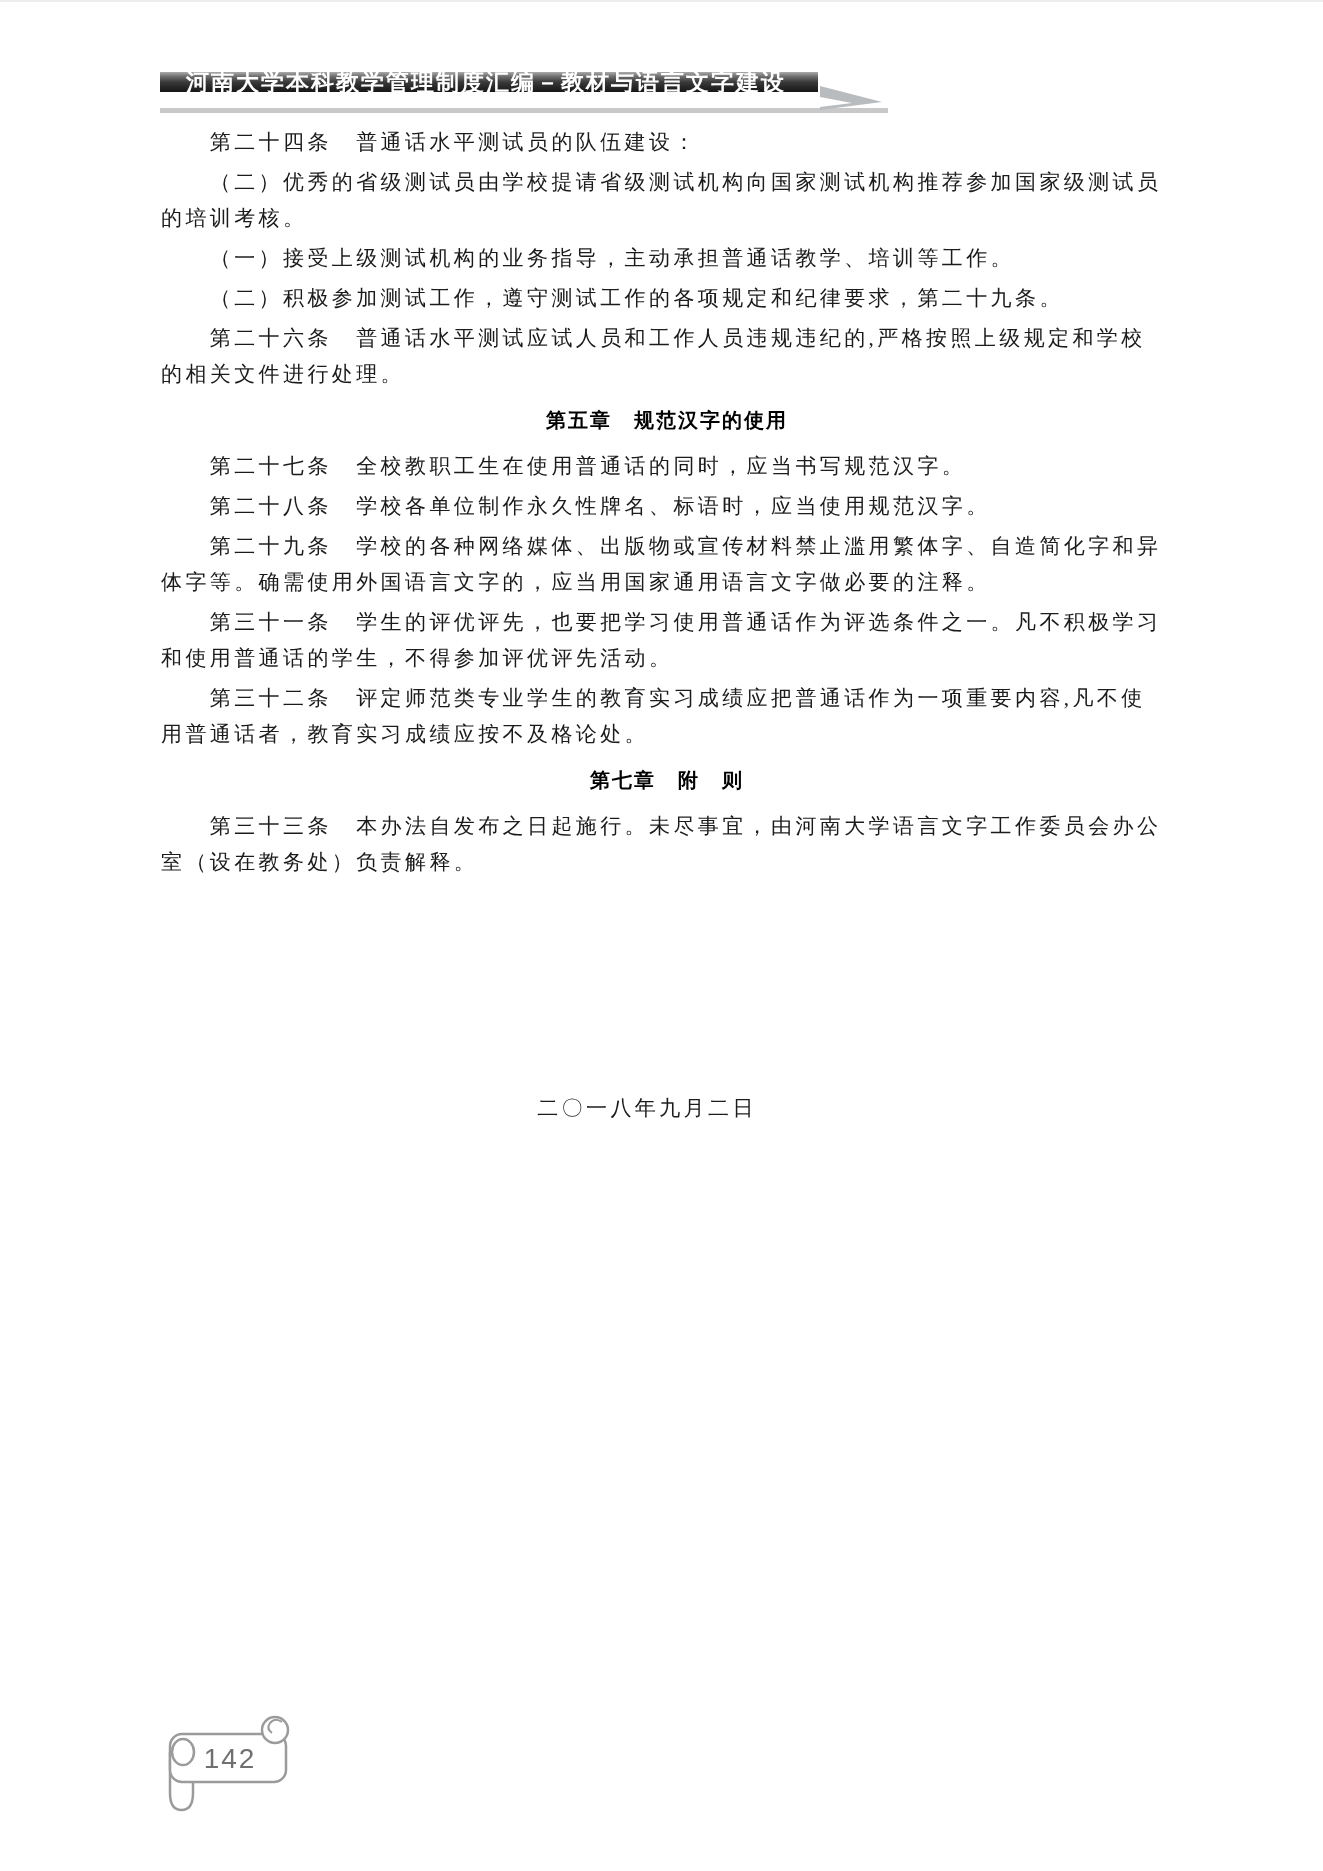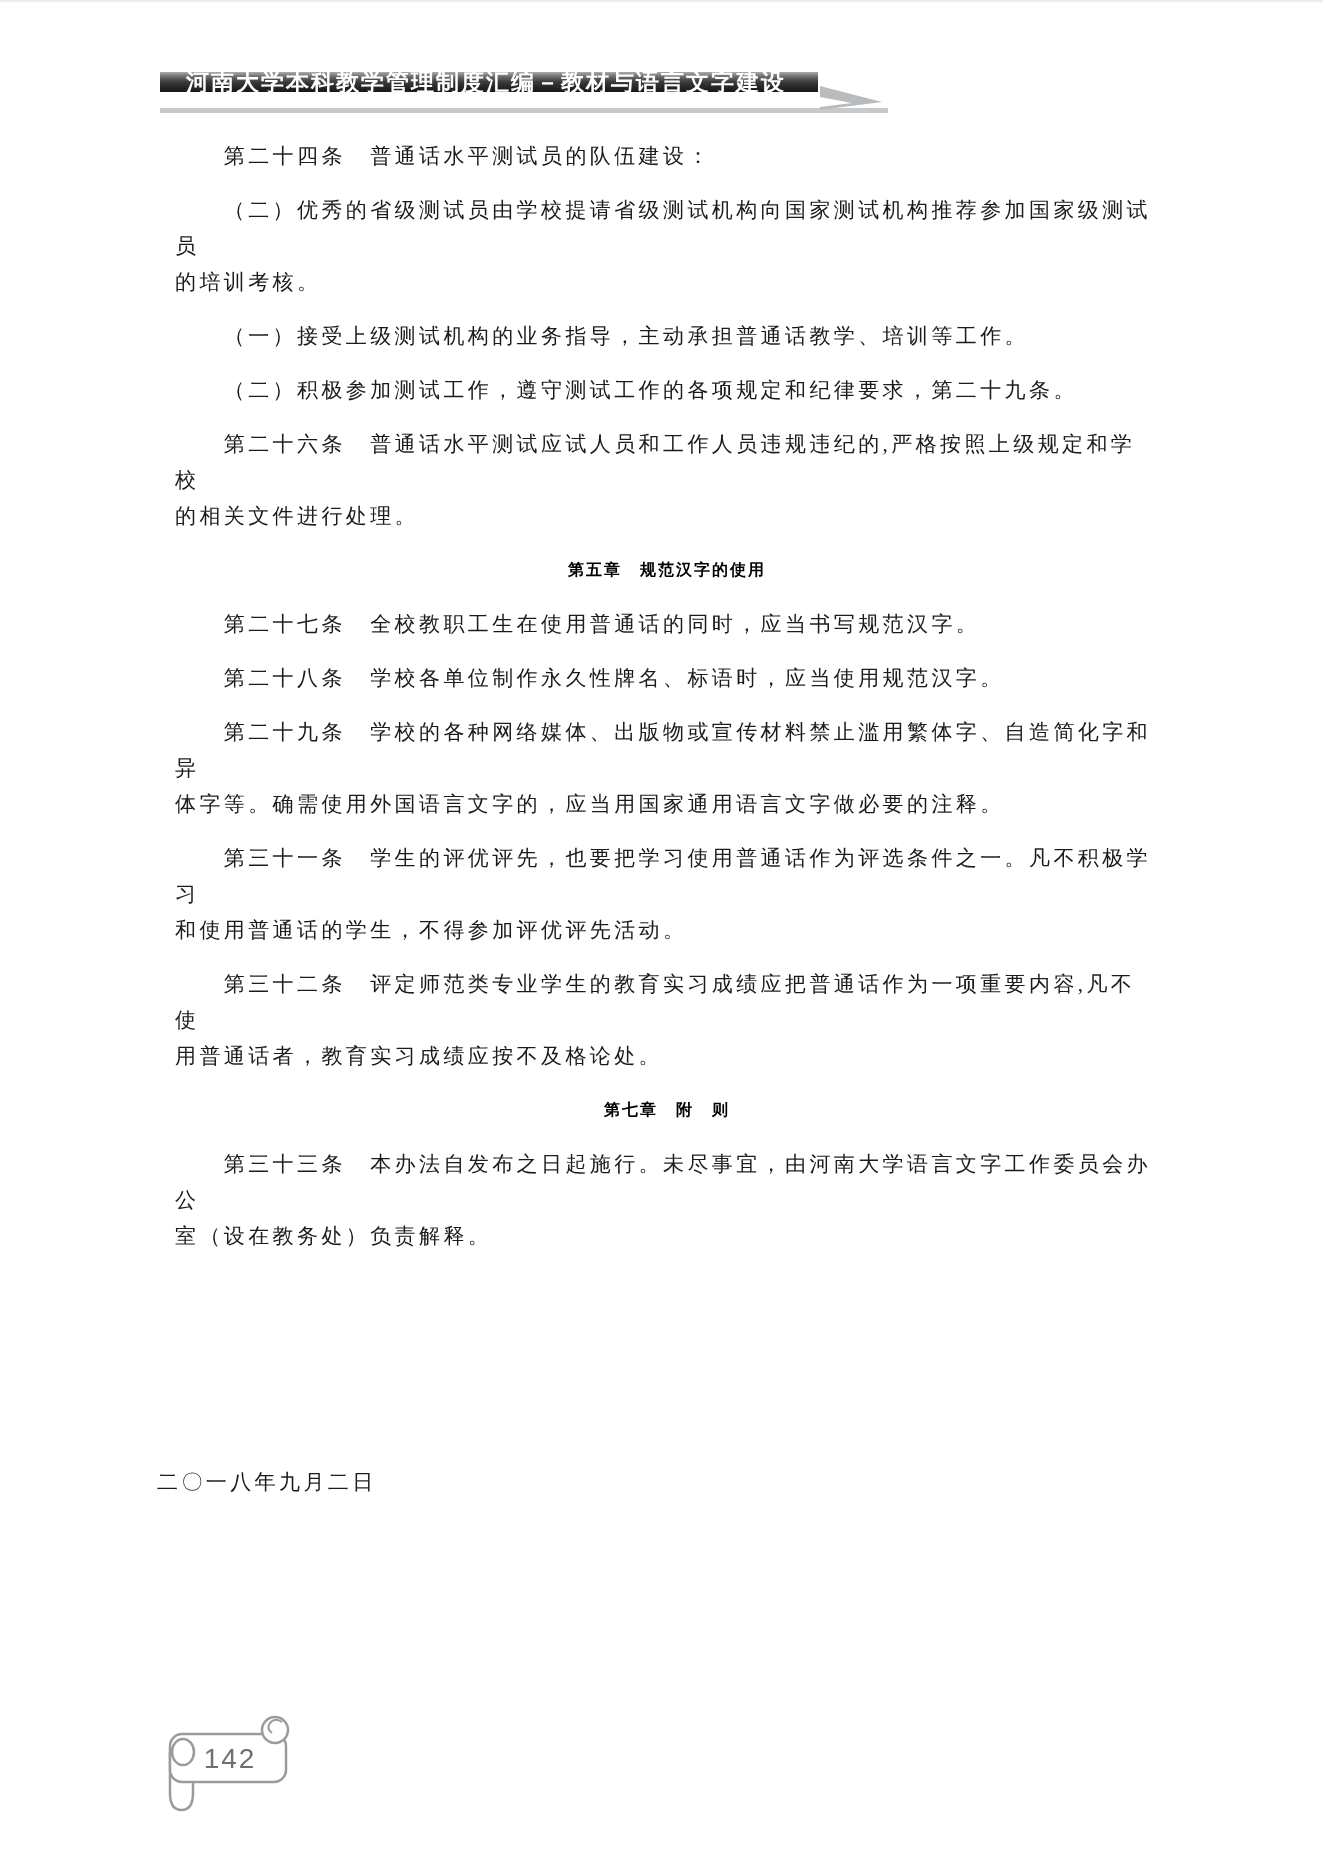--- a/index.html
+++ b/index.html
@@ -25,28 +25,28 @@
   }
   .banner-arrow{
     position:absolute;left:816px;top:78px;width:76px;height:34px;
   }
   
   .content{
     position:absolute;left:157px;top:120px;width:1020px;
     font-size:21px;line-height:36px;letter-spacing:3.4px;color:#1b1b1b;
     text-align:left;
   }
-  .para{white-space:pre-line;margin:18px;}
+  .para{white-space:pre-line;margin:4px;}
   .heading{
     font-family:"Liberation Sans", sans-serif;font-weight:bold;color:#000000;
-    font-size:16px;line-height:36px;text-align:center;margin:10px 0;letter-spacing:2px;
+    font-size:20px;line-height:36px;text-align:center;margin:10px 0;letter-spacing:2px;
     white-space:pre-line;
   }
   .date{
-    text-align:left;padding-right:40px;margin-top:210px;white-space:pre-line;
+    text-align:center;padding-right:40px;margin-top:210px;white-space:pre-line;
   }
   
   .scrollmark{
     position:absolute;left:133px;top:1697px;width:210px;height:150px;
   }
   .scrollmark .num{
     font-family:"Liberation Sans", sans-serif;font-size:28px;fill:#707070;letter-spacing:2px;
   }
 </style>
 </head>

